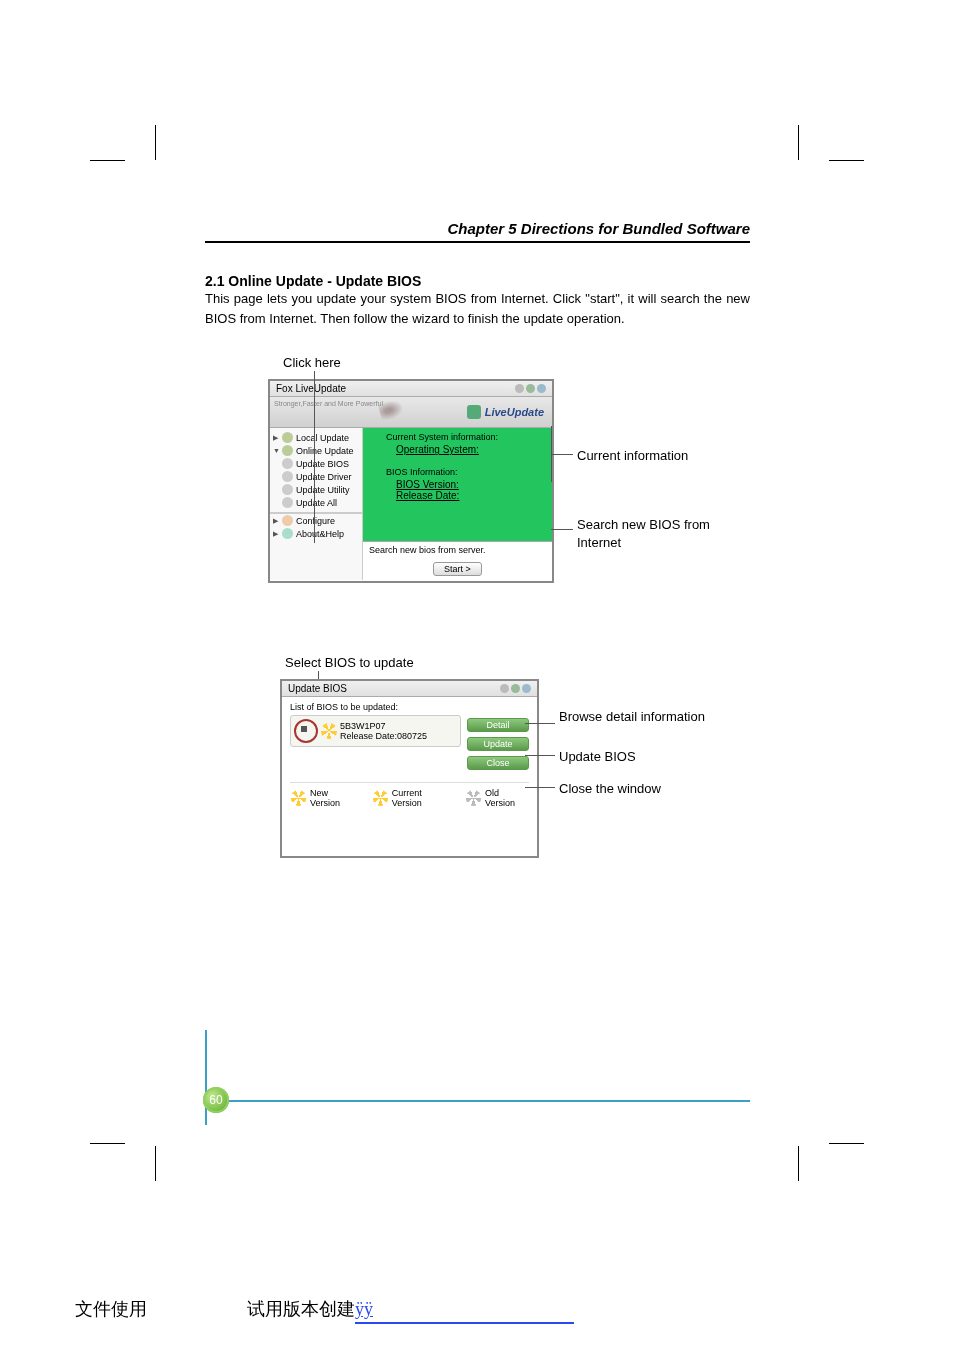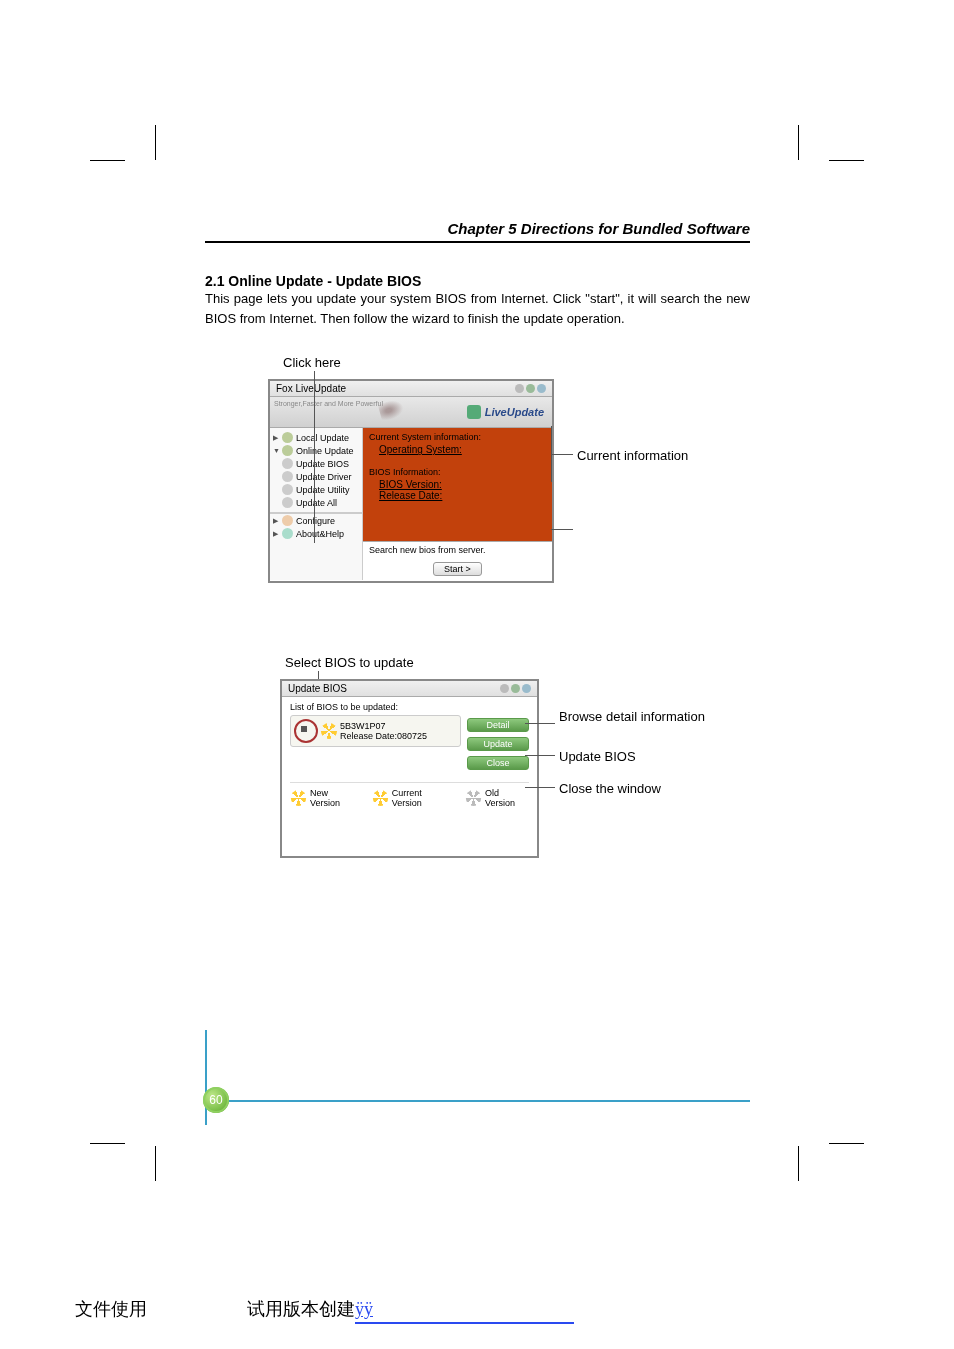--- a/index.html
+++ b/index.html
@@ -146,22 +146,22 @@
     width: 11px; height: 11px; border-radius: 50%; background: #bc9;
     display: inline-block;
   }
   .sb-sub .sb-item { padding-left: 12px; }
   .sb-sub .ico { background: #ccc; }
   .sb-bottom {
     border-top: 1px solid #ccc;
   }
   .content {
     flex: 1;
-    padding: 4px 6px;
-    background: #c2410c;
+    padding: 4px 23px;
+    background: #22c55e;
     font-size: 9px;
     display: flex;
     flex-direction: column;
   }
   .content .info-label { margin-bottom: 2px; }
   .content .sub { padding-left: 10px; font-size: 10px; text-decoration: underline; }
   .content .spacer { flex: 1; }
   .search-row {
     border-top: 1px solid #aaa;
     padding: 3px 6px;
@@ -375,20 +375,21 @@
           </div>
         </div>
       </div>
     </div>
 
     <div class="callout-line" style="left:346px; top:72px; height:56px; width:1px;"></div>
     <div class="callout-line" style="left:346px; top:100px; height:1px; width:22px;"></div>
     <div class="callout-label" style="left:372px; top:93px;">Current information</div>
 
     <div class="callout-line" style="left:346px; top:175px; height:1px; width:22px;"></div>
+    <div class="callout-label" style="left:372px; top:162px;">Search new BIOS from Internet</div>
 
     <div class="callout-line" style="left:109px; top:24px; width:1px; height:165px;"></div>
   </div>
 
   <div class="figure-area" style="height:230px;">
     <div class="callout-label" style="left:80px; top:0;">Select BIOS to update</div>
     <div class="callout-line" style="left:113px; top:17px; width:1px; height:55px;"></div>
 
     <div class="win win2">
       <div class="win-title">

